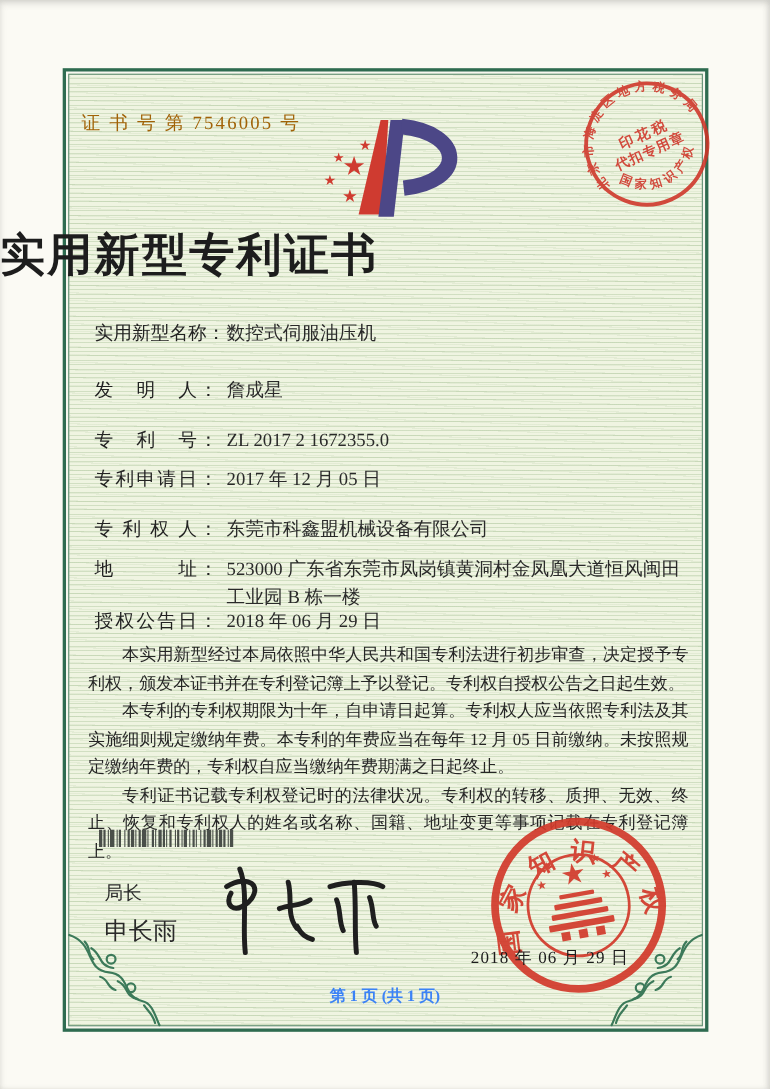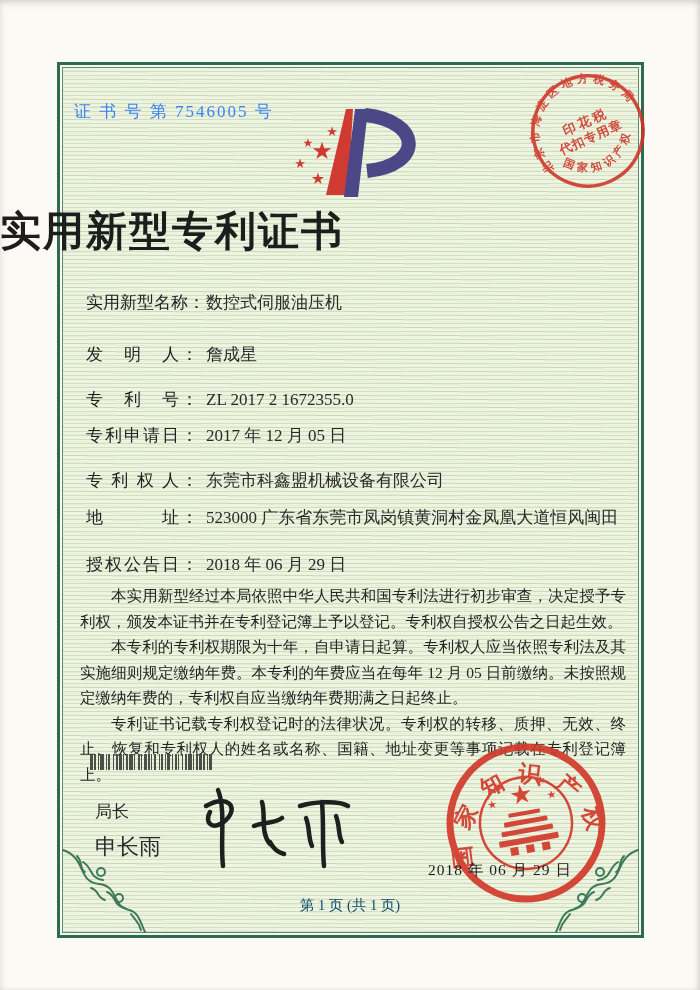--- a/index.html
+++ b/index.html
@@ -13,41 +13,41 @@
     box-shadow:inset 0 3px 6px rgba(120,120,115,.25), inset -3px 0 5px rgba(150,150,145,.18);}
   
   .frame{position:absolute;left:57px;top:62px;right:56px;bottom:52px;
     border:3.5px solid #2e6b50;background:#f7f7ef;}
   .frame-inner{position:absolute;inset:2px;border:1.5px solid #5d8c6f;
     background:
       repeating-linear-gradient(0deg, rgba(139,174,121,.30) 0 1px, rgba(255,255,255,0) 1px 4px),
       repeating-linear-gradient(2deg, rgba(139,174,121,.12) 0 1px, rgba(255,255,255,0) 1px 7px),
       #eff4e1;}
   .content{position:absolute;inset:0;font-size:17px;}
-  .cert-no{position:absolute;left:74px;top:100px;font-size:17px;letter-spacing:2px;color:#3b82f6;}
+  .cert-no{position:absolute;left:74px;top:100px;font-size:17px;letter-spacing:2px;color:#a16207;}
   .logo{position:absolute;left:270px;top:103px;}
   .title{position:absolute;left:0;top:204px;width:700px;text-align:left;
     font-size:41px;font-weight:bold;letter-spacing:2px;color:#1d1d1d;}
   .row{position:absolute;left:86px;white-space:nowrap;}
   .lbl{display:inline-block;width:112px;text-align:justify;text-align-last:justify;color:#222;}
   .val{margin-left:8px;}
   .addr2{position:absolute;left:206px;}
   .grant-right{position:absolute;left:352px;top:0;}
   .grant-right .lbl{width:100px;}
   .paras{position:absolute;left:80px;top:583px;width:546px;
     font-size:15.5px;line-height:25.5px;text-align:justify;color:#252525;}
   .paras p{margin:0;text-indent:2em;}
   .barcode{position:absolute;left:90px;top:754px;}
   .sig-title{position:absolute;left:95px;top:800px;font-size:17px;}
   .sig-name{position:absolute;left:95px;top:832px;font-size:22px;}
   .sig-hand{position:absolute;left:196px;top:782px;}
   .seal{position:absolute;left:436px;top:733px;transform:rotate(-10deg);opacity:.92;}
   .seal-date{position:absolute;left:428px;top:860px;font-size:15.5px;letter-spacing:1px;color:#1c1c1c;z-index:5;}
   .stamp{position:absolute;left:523px;top:66px;transform:rotate(-24deg);opacity:.88;}
-  .footer{position:absolute;left:0;top:896px;width:700px;text-align:center;font-size:14.5px;color:#0c4a6e;}
+  .footer{position:absolute;left:0;top:896px;width:700px;text-align:center;font-size:14.5px;color:#3b82f6;font-weight:bold;}
   .flourish{position:absolute;bottom:56px;}
   .flourish.br{right:60px;}
   .flourish.bl{left:61px;transform:scaleX(-1);}
 </style>
 </head>
 <body>
 
 <div class="scan-edge"></div>
 
 <div class="frame">
@@ -107,20 +107,21 @@
   </div>
   <div class="row" style="top:424px">
     <span class="lbl">专利申请日：</span><span class="val">2017 年 12 月 05 日</span>
   </div>
   <div class="row" style="top:469px">
     <span class="lbl">专 利 权 人：</span><span class="val">东莞市科鑫盟机械设备有限公司</span>
   </div>
   <div class="row" style="top:506px">
     <span class="lbl">地　　　址：</span><span class="val">523000 广东省东莞市凤岗镇黄洞村金凤凰大道恒风闽田</span>
   </div>
+  <div class="addr2" style="top:531px">工业园 B 栋一楼</div>
 
   <div class="row" style="top:553px">
     <span class="lbl">授权公告日：</span><span class="val">2018 年 06 月 29 日</span>
   </div>
 
   <div class="paras">
     <p>本实用新型经过本局依照中华人民共和国专利法进行初步审查，决定授予专利权，颁发本证书并在专利登记簿上予以登记。专利权自授权公告之日起生效。</p>
     <p>本专利的专利权期限为十年，自申请日起算。专利权人应当依照专利法及其实施细则规定缴纳年费。本专利的年费应当在每年 12 月 05 日前缴纳。未按照规定缴纳年费的，专利权自应当缴纳年费期满之日起终止。</p>
     <p>专利证书记载专利权登记时的法律状况。专利权的转移、质押、无效、终止、恢复和专利权人的姓名或名称、国籍、地址变更等事项记载在专利登记簿上。</p>
   </div>

